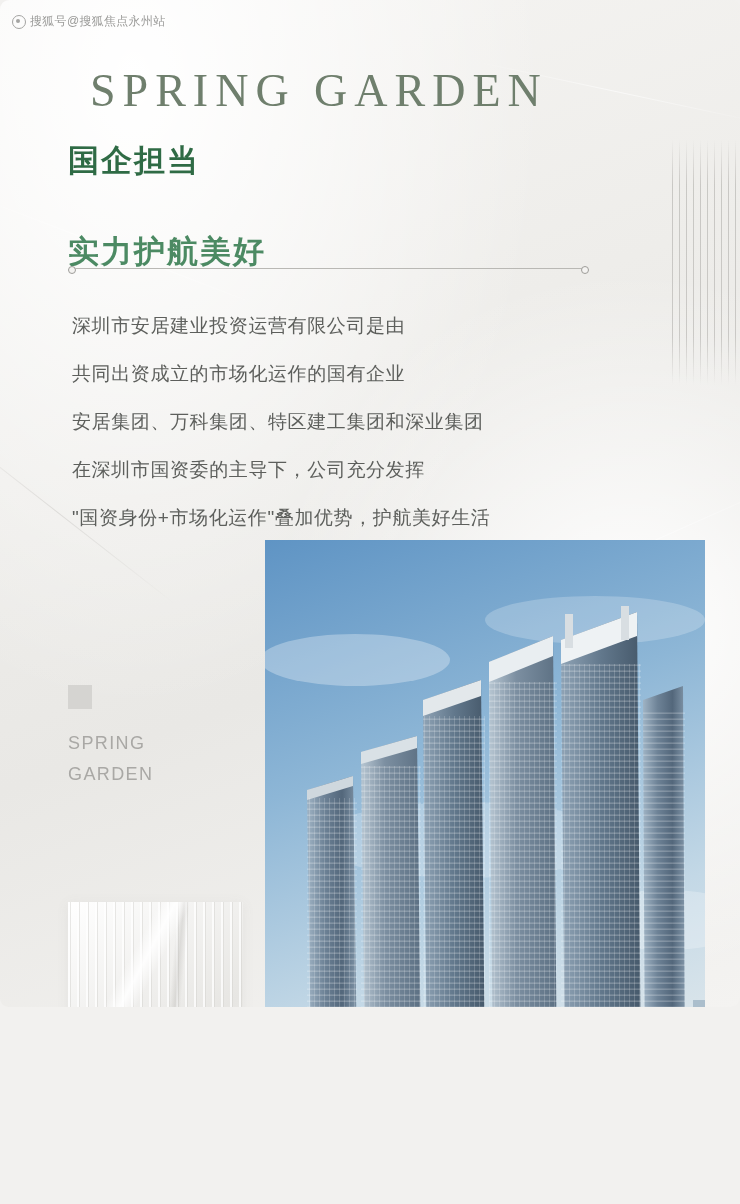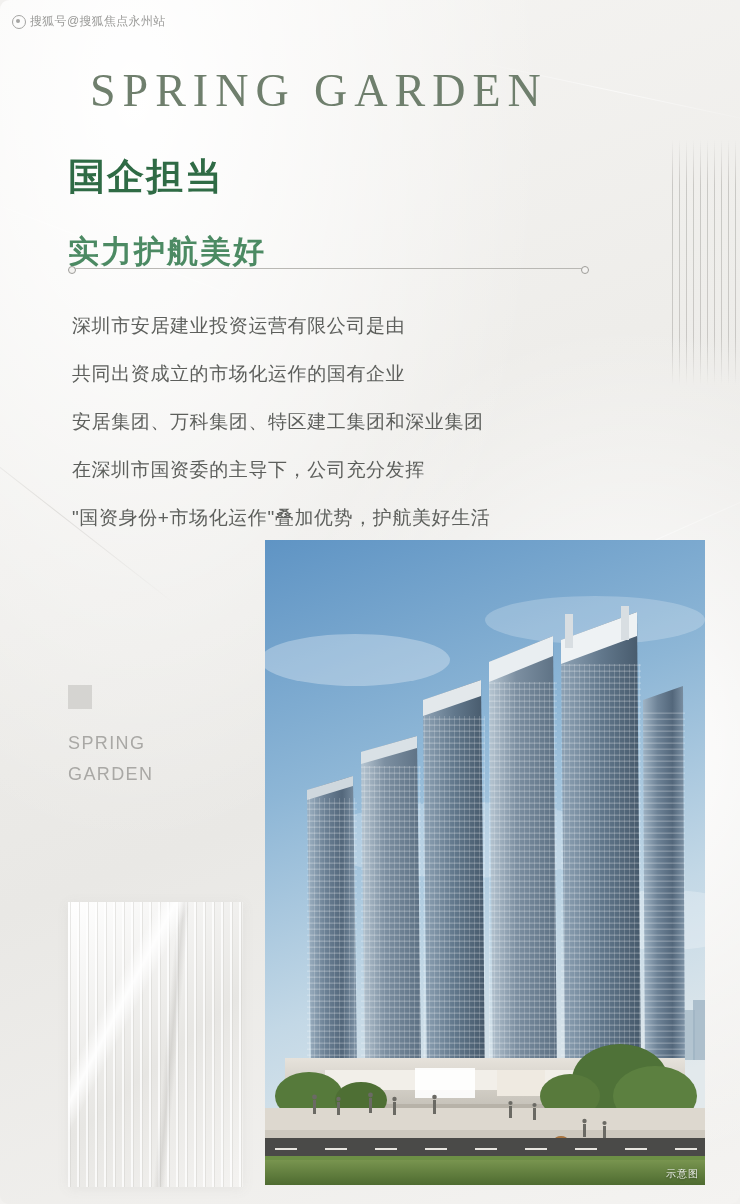--- a/index.html
+++ b/index.html
@@ -10,21 +10,21 @@
     width: 740px;
     height: 1204px;
     font-family: "Liberation Sans", sans-serif;
     background: #f2f1ef;
     overflow: hidden;
   }
 
   .poster {
     position: relative;
     width: 740px;
-    height: 1204px;
+    height: 1007px;
     background:
       radial-gradient(ellipse at 18% 8%, #ffffff 0%, rgba(255,255,255,0) 48%),
       radial-gradient(ellipse at 85% 62%, #ffffff 0%, rgba(255,255,255,0) 40%),
       linear-gradient(160deg, #f6f5f3 0%, #eeedea 38%, #e9e8e5 62%, #f4f3f1 100%);
     overflow: hidden;
     border-radius: 9px;
   }
 
   
   .vein {
@@ -96,23 +96,23 @@
     font-size: 46px;
     letter-spacing: 7px;
     color: #6f7f6d;
     font-weight: 400;
     white-space: nowrap;
     margin-left: 24px;
   }
 
   .headline-1 {
     position: absolute;
-    top: 152px;
-    left: 68px;
-    font-size: 37px;
+    top: 140px;
+    left: 68px;
+    font-size: 31px;
     font-weight: 700;
     color: #2f6b45;
     letter-spacing: 2px;
   }
   .headline-2 {
     position: absolute;
     top: 205px;
     left: 68px;
     font-size: 31px;
     font-weight: 700;

